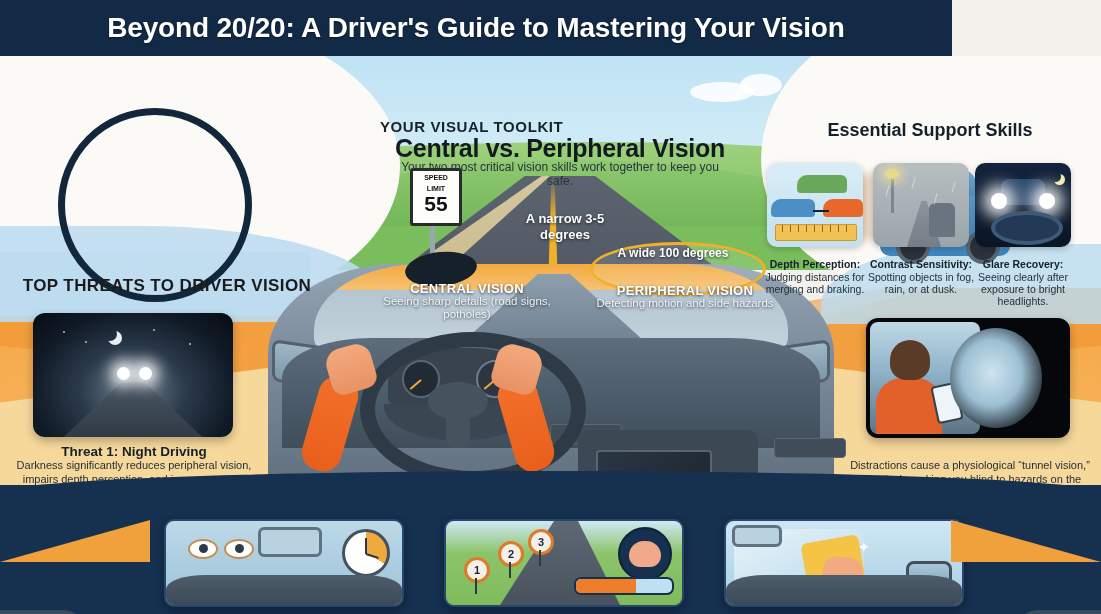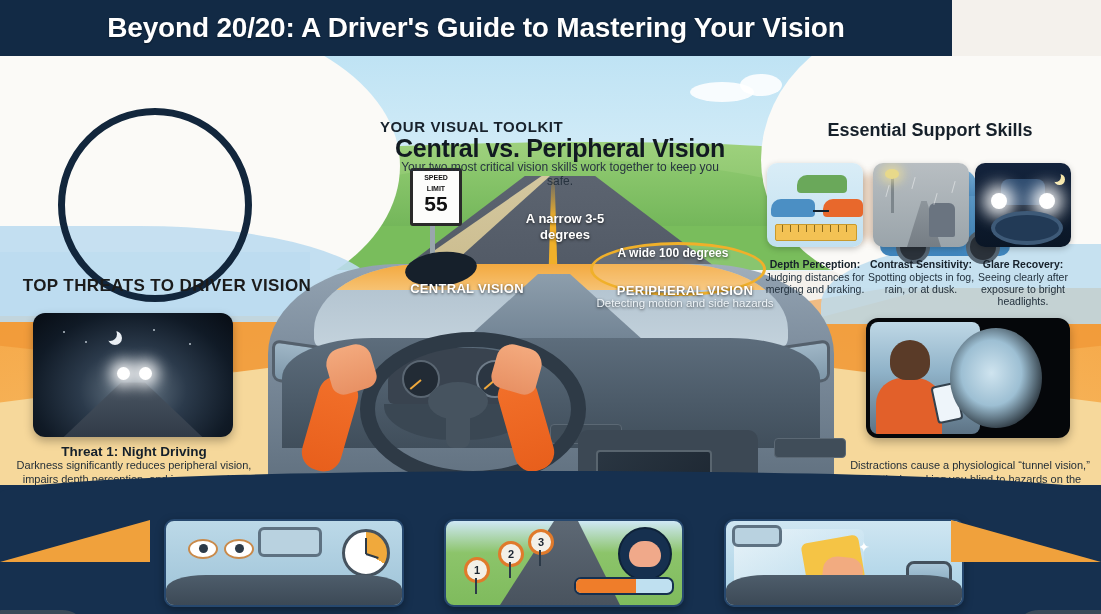--- a/index.html
+++ b/index.html
@@ -680,20 +680,21 @@
         <div class="hand r"></div>
       </div>
     </div>
 
     <div class="h-toolkit-kicker">YOUR VISUAL TOOLKIT</div>
     <div class="h-toolkit">Central vs. Peripheral Vision</div>
     <div class="h-toolkit-sub">Your two most critical vision skills work together to keep you safe.</div>
     <div class="label-narrow">A narrow 3-5 degrees</div>
     <div class="label-wide">A wide 100 degrees</div>
     <div class="cv-title">CENTRAL VISION</div>
+    <div class="cv-sub">Seeing sharp details (road signs, potholes)</div>
     <div class="pv-title">PERIPHERAL VISION</div>
     <div class="pv-sub">Detecting motion and side hazards</div>
 
     <div class="h-left">TOP THREATS TO DRIVER VISION</div>
 
     <div class="threat-img" id="threat1-img">
       <div class="moon-c"></div>
       <div class="star" style="left:30px;  top:18px;"></div>
       <div class="star" style="left:52px;  top:28px;"></div>
       <div class="star" style="left:120px; top:16px;"></div>

